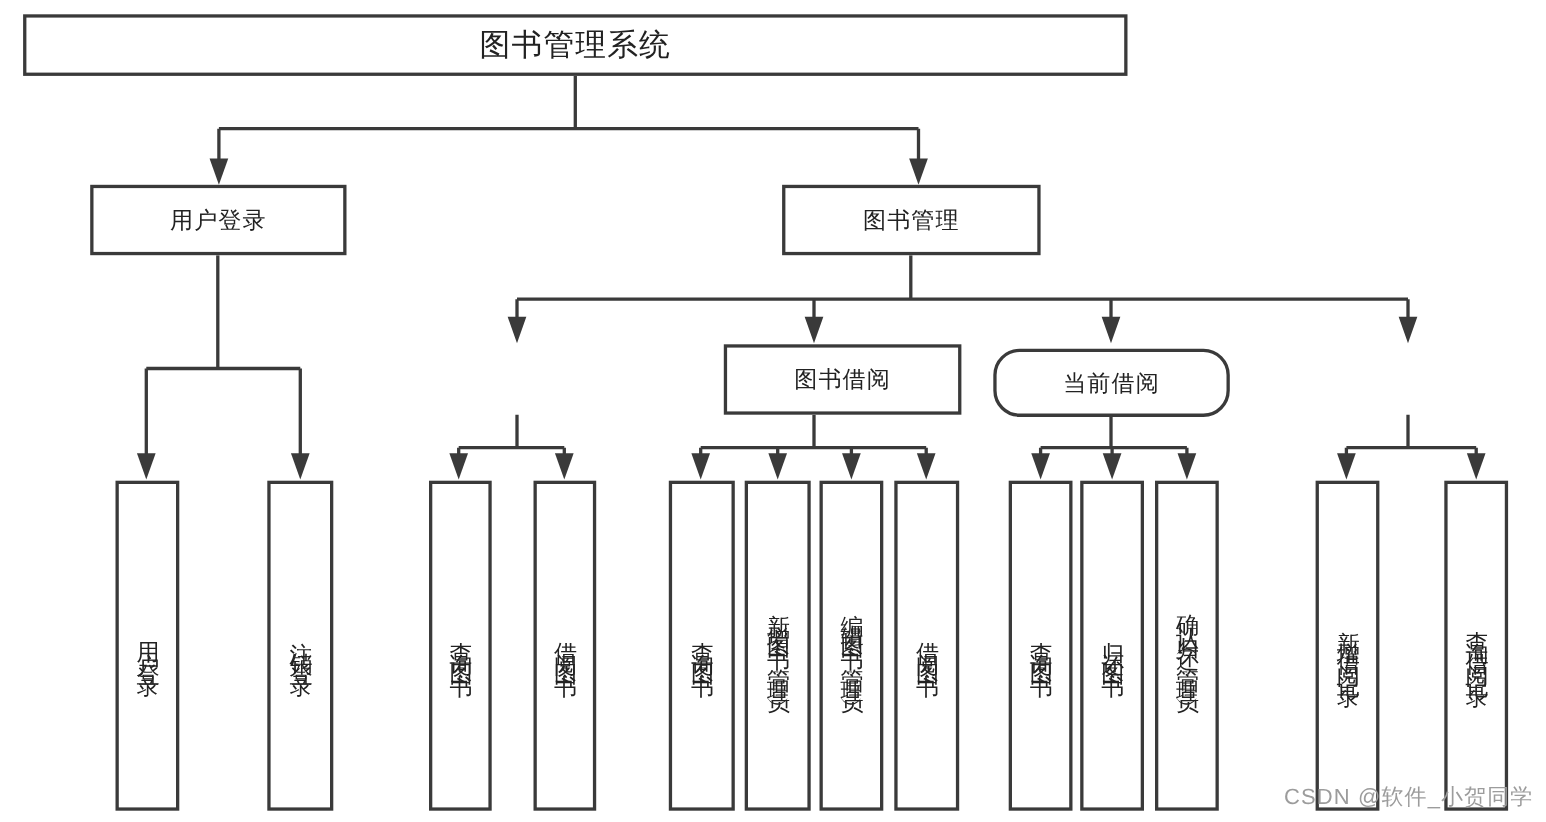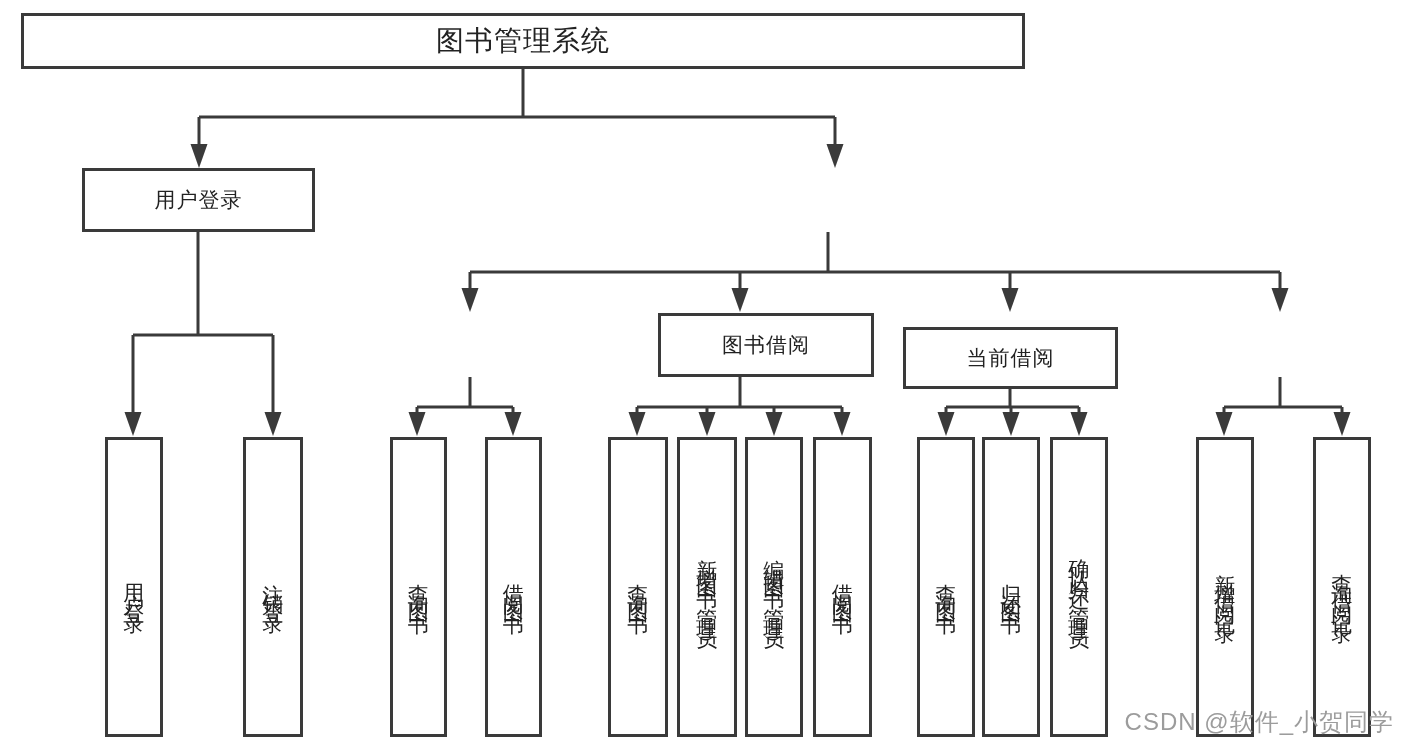--- a/index.html
+++ b/index.html
@@ -40,21 +40,21 @@
     font-size: 21px;
     letter-spacing: 10px;
     line-height: 1.4;
     color: #222222;
     white-space: nowrap;
   }
   #watermark {
     position: absolute;
     right: 11px;
     bottom: 9px;
-    font-size: 24px;
+    font-size: 20px;
     color: #9c9c9c;
     letter-spacing: 1px;
     white-space: nowrap;
     z-index: 5;
     margin-left: 32px;
   }
   .line { stroke: #3a3a3a; stroke-width: 3; fill: none; }
   .arrow { fill: #3a3a3a; stroke: none; }
 </style>
 </head>
@@ -112,25 +112,28 @@
     </g>
   </svg>
 
   <div class="node root" style="left:21px; top:13px; width:1004px; height:56px;">
     <span class="hlabel">图书管理系统</span>
   </div>
 
   <div class="node" style="left:82px; top:168px; width:233px; height:64px;">
     <span class="hlabel">用户登录</span>
   </div>
+  <div class="node" style="left:711px; top:168px; width:235px; height:64px;">
+    <span class="hlabel">图书管理</span>
+  </div>
 
   <div class="node" style="left:632px; top:313px; width:216px; height:64px;margin-left:26px;">
     <span class="hlabel">图书借阅</span>
   </div>
-  <div class="node" style="left:903px; top:327px; width:215px; height:62px;">
+  <div class="node" style="left:903px; top:317px; width:215px; height:62px;border-radius:24px;">
     <span class="hlabel">当前借阅</span>
   </div>
 
   <div class="node vnode" style="left:105px; width:58px;">
     <span class="vlabel">用户登录</span>
   </div>
   <div class="node vnode" style="left:243px; width:60px;">
     <span class="vlabel">注销登录</span>
   </div>
 

